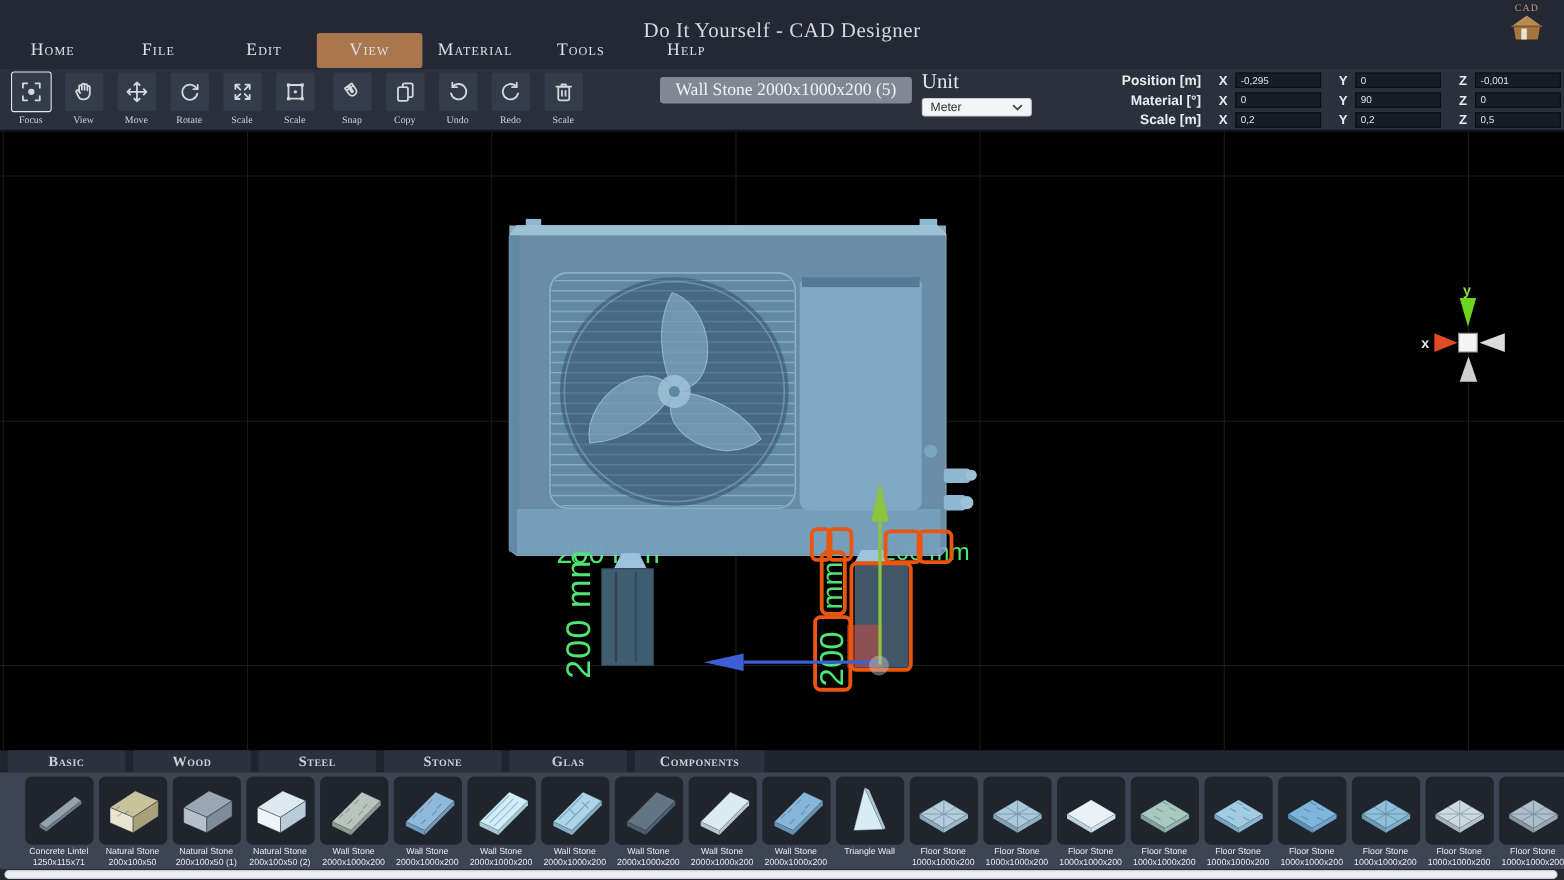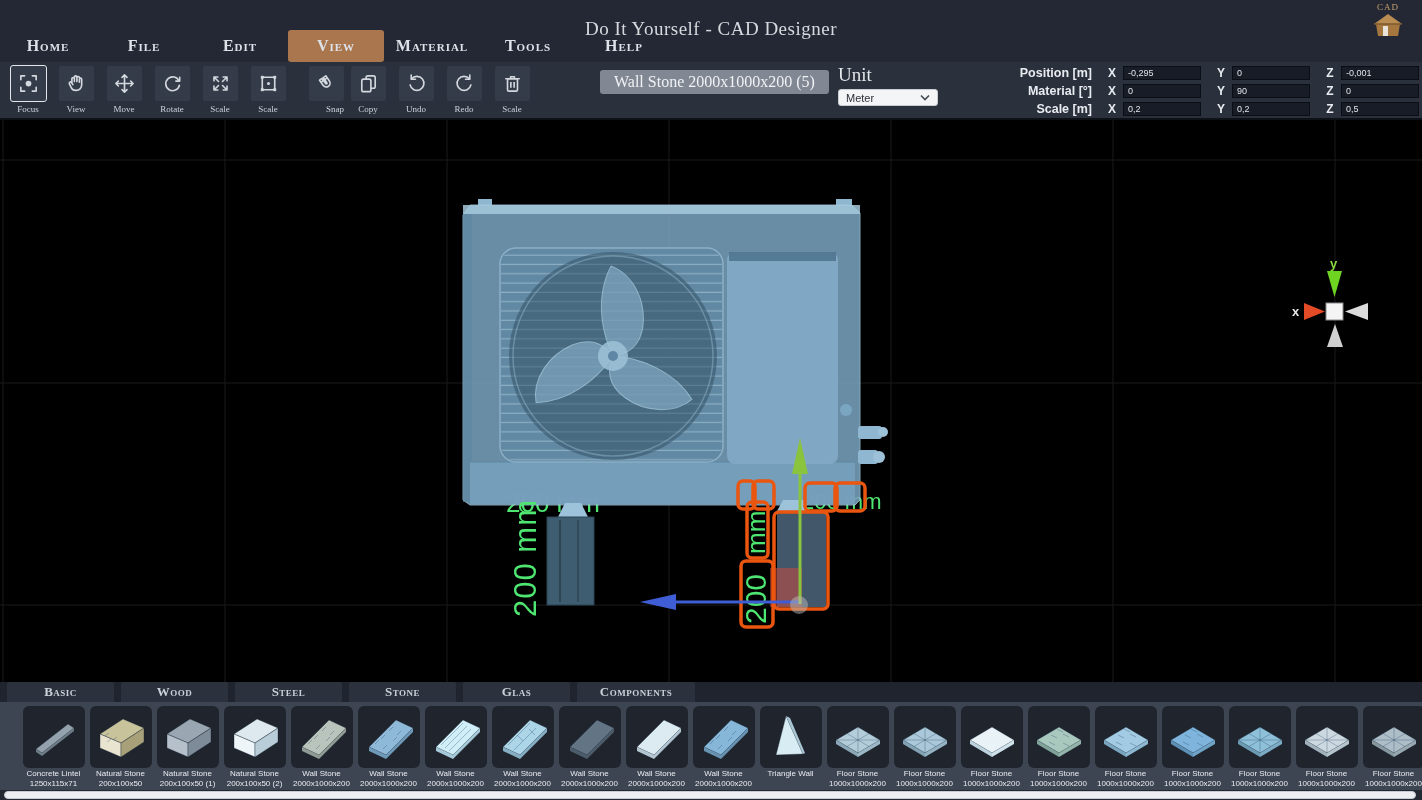--- a/index.html
+++ b/index.html
@@ -5,37 +5,37 @@
   * { margin:0; padding:0; box-sizing:border-box; }
   html,body { width:1422px; height:800px; overflow:hidden; background:#000; }
   body { font-family:"Liberation Sans", sans-serif; position:relative; }
 
   
   .topbar { position:absolute; left:0; top:0; width:1422px; height:62px; background:#232834; }
   .app-title { position:absolute; left:0; top:18px; width:1422px; text-align:center;
     font-family:"Liberation Serif", serif; font-size:19px; color:#d6d9de; letter-spacing:.5px; }
   .menubar { position:absolute; left:0; top:30px; height:32px; display:flex; align-items:stretch; }
   .menu-item { width:96px; display:flex; align-items:center; justify-content:center;
-    font-family:"Liberation Serif", serif; font-variant:small-caps; font-weight:700;
+    font-family:"Liberation Serif", serif; font-variant:small-caps; font-weight:400;
     font-size:16px; color:#dde1e8; letter-spacing:1px; cursor:default; }
   .menu-item.active { background:#a9764e; border-radius:3px; }
   .logo { position:absolute; right:6px; top:2px; width:56px; height:40px; display:flex;
     flex-direction:column; align-items:center; }
   .logo .cad-txt { font-family:"Liberation Serif", serif; font-size:9px; color:#c8a06a; letter-spacing:1px; }
 
   
   .toolbar { position:absolute; left:0; top:62px; width:1422px; height:58px; background:#2a303c;
     border-bottom:2px solid #0e1117; }
   .tool-buttons { position:absolute; left:4px; top:4px; display:flex; }
   .tool-btn { width:48px; display:flex; flex-direction:column; align-items:center; cursor:pointer; }
   .tool-btn .sq { width:35px; height:35px; background:#353c49; border-radius:2px;
     display:flex; align-items:center; justify-content:center; }
   .tool-btn.active .sq { outline:1.5px solid #e3e7ec; }
   .tool-btn .lbl { margin-top:3px; font-family:"Liberation Serif", serif; font-size:9px; color:#ced3da; }
-  .tool-btn:nth-child(7) { margin-left:4px;align-items:flex-end; }
+  .tool-btn:nth-child(7) { margin-left:4px; }
   .sel-badge { position:absolute; left:600px; top:8px; height:24px; padding:0 14px;
     background:rgba(146,152,162,.85); border-radius:3px; display:flex; align-items:center;
     font-family:"Liberation Serif", serif; font-size:16px; color:#f0f1f4; }
   .unit-block { position:absolute; left:838px; top:2px; }
   .unit-label { font-family:"Liberation Serif", serif; font-size:19px; color:#e3e6ea; }
   .unit-select { margin-top:3px; width:100px; height:17px; background:#f4f5f6; border-radius:3px;
     border:1px solid #c9ccd2; display:flex; align-items:center; justify-content:space-between;
     padding:0 7px; font-size:11px; color:#2a2f38; cursor:pointer; }
   .transform { position:absolute; right:3px; top:3px; display:flex; flex-direction:column; gap:3px; }
   .t-row { display:flex; align-items:center; height:15px; }

